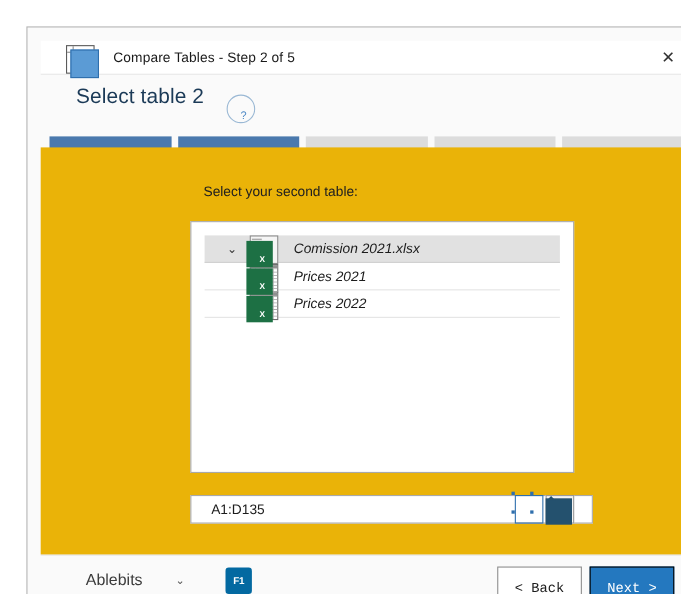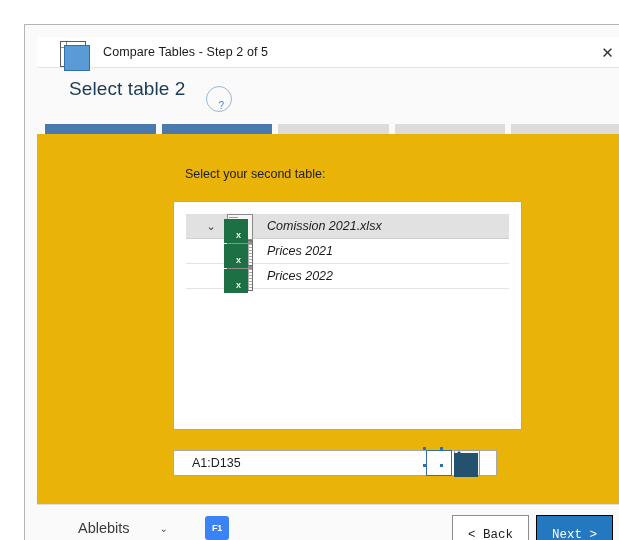--- a/index.html
+++ b/index.html
@@ -201,21 +201,21 @@
     color: #fff;
     font-size: 7.5px;
     font-weight: bold;
     line-height: 10px;
     text-align: center;
     z-index: 2;
   }
 
   
   .range-row {
-    width: 324px;
+    width: 366px;
     margin-top: 20px;
     height: 24px;
     background: #ffffff;
     border: 1px solid #a9a9a9;
     display: flex;
     align-items: center;
   }
   .range-input {
     flex: 1 1 auto;
     border: none;
@@ -303,21 +303,21 @@
     cursor: default;
   }
   .brand-caret {
     margin-left: 6px;
     font-size: 10px;
     color: #555;
   }
   .f1-badge {
     margin-left: 13px;
     width: 18px; height: 17px;
-    background: #3b82f6;
+    background: #0369a1;
     border-radius: 3px;
     color: #ffffff;
     font-size: 9px;
     font-weight: bold;
     display: flex;
     align-items: center;
     justify-content: center;
     cursor: default;
     letter-spacing: -0.2px;
   }

